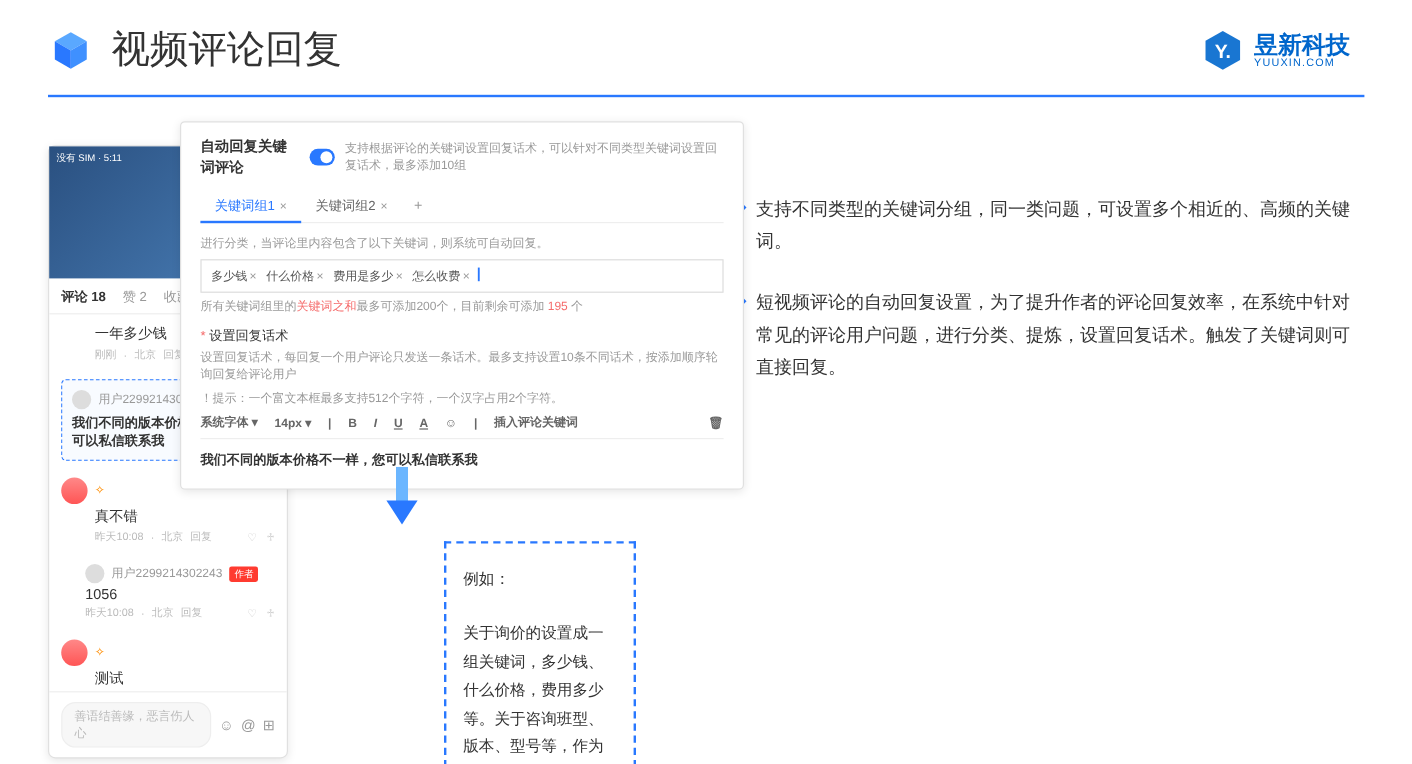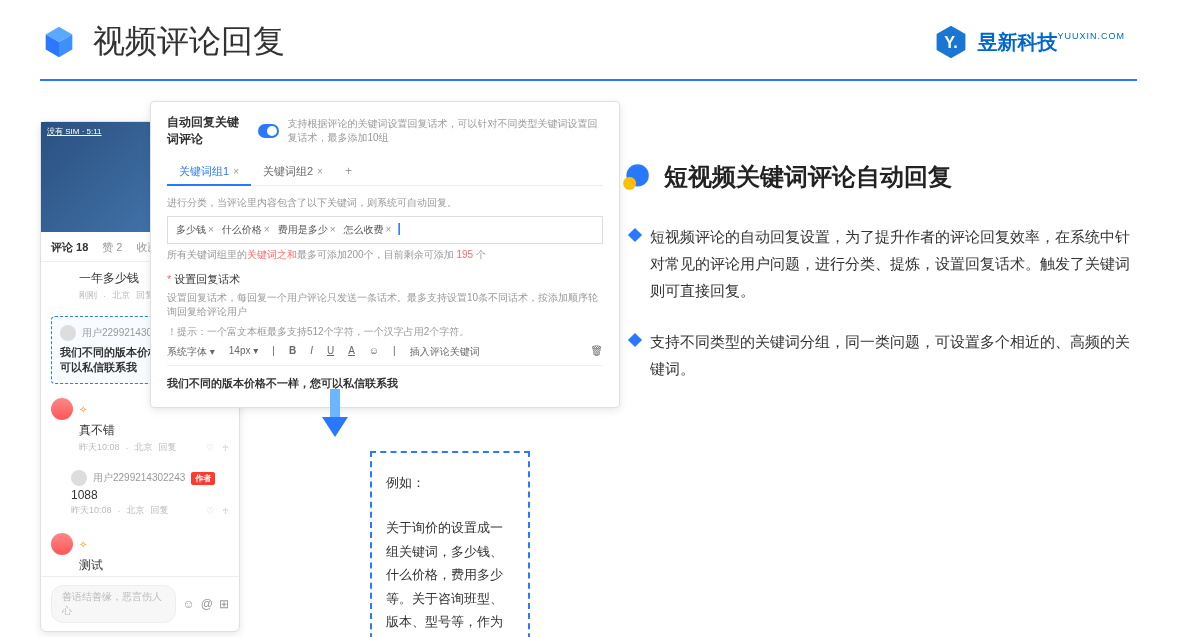--- a/index.html
+++ b/index.html
@@ -31,42 +31,41 @@
   font-weight: 500;
   color: #333;
 }
 .logo-wrap {
   display: flex;
   align-items: center;
   gap: 8px;
 }
 .logo-text {
   display: flex;
-  flex-direction: row;
+  flex-direction: column;
   line-height: 1;
 }
 .logo-cn {
   font-size: 20px;
   font-weight: 600;
   color: #0066cc;
 }
 .logo-en {
   font-size: 9px;
   color: #0066cc;
   letter-spacing: 1px;
 }
 .blue-line {
   height: 2px;
   background: #2978ff;
   margin: 5px 40px 20px 40px;
 }
 .main {
   display: flex;
   padding: 0 40px;
-  gap: 20px;
 }
 .left {
   position: relative;
   width: 560px;
   height: 530px;
 }
 .config-panel {
   position: absolute;
   left: 110px;
   top: 0;
@@ -182,27 +181,28 @@
 .kw-note {
   font-size: 10px;
   color: #999;
   margin-bottom: 10px;
 }
 .kw-note .red {
   color: #f56c6c;
 }
 .toolbar-row {
   display: flex;
-  align-items: flex-start;
+  align-items: flex-end;
   gap: 14px;
   font-size: 10px;
   color: #666;
   border-bottom: 1px solid #eee;
   padding-bottom: 6px;
   margin-bottom: 6px;
+  font-weight: bold;
 }
 .toolbar-row .spacer {
   flex: 1;
 }
 .editor-text {
   font-size: 11px;
   font-weight: 600;
   color: #333;
   padding: 4px 0;
 }
@@ -222,21 +222,20 @@
   height: 110px;
   background: linear-gradient(135deg, #2a5080, #4a7fb8);
   position: relative;
 }
 .status-bar {
   position: absolute;
   top: 4px;
   left: 6px;
   font-size: 8px;
   color: #fff;
-  text-decoration: underline;
 }
 .comment-tabs {
   display: flex;
   gap: 14px;
   padding: 8px 10px 6px;
   border-bottom: 1px solid #eee;
   font-size: 11px;
   color: #999;
 }
 .comment-tabs .ct-active {
@@ -265,21 +264,20 @@
 .ci-name {
   font-size: 10px;
   color: #999;
 }
 .author-badge {
   background: #ff3b30;
   color: #fff;
   font-size: 8px;
   padding: 1px 4px;
   border-radius: 2px;
-  font-weight: bold;
 }
 .ci-text {
   font-size: 12px;
   color: #333;
   font-weight: 500;
   padding-left: 28px;
 }
 .ci-meta {
   font-size: 9px;
   color: #bbb;
@@ -510,21 +508,21 @@
               <span>♱</span>
             </span>
         </div>
       </div>
       <div class="comment-item" style="padding-left:30px">
         <div class="ci-head">
           <div class="avatar" style="width:16px;height:16px"></div>
           <span class="ci-name">用户2299214302243</span>
           <span class="author-badge">作者</span>
         </div>
-        <div class="ci-text" style="padding-left:0">1088</div>
+        <div class="ci-text" style="padding-left:0">1056</div>
         <div class="ci-meta" style="padding-left:0">
           <span>昨天10:08</span>·
           <span>北京</span>
           <span>回复</span>
           <span class="icons">
               <span>♡</span>
               <span>♱</span>
             </span>
         </div>
       </div>
@@ -550,29 +548,22 @@
       <polygon points="2,28 28,28 15,48" fill="#2978ff"></polygon>
     </svg>
 
     <div class="example-box">
       <div class="example-title">例如：</div>
       <div>关于询价的设置成一组关键词，多少钱、什么价格，费用多少等。关于咨询班型、版本、型号等，作为另外一组关键词设置。</div>
     </div>
   </div>
 
   <div class="right">
-    <div class="right-heading">
-      <svg class="dot-icon" viewBox="0 0 40 40">
-        <circle cx="22" cy="18" r="14" fill="#2978ff"></circle>
-        <circle cx="12" cy="28" r="8" fill="#ffc107"></circle>
-      </svg>
-      <div class="right-title">短视频关键词评论自动回复</div>
+    <div class="bullet">
+      <div class="diamond"></div>
+      <div class="bullet-text">支持不同类型的关键词分组，同一类问题，可设置多个相近的、高频的关键词。</div>
     </div>
     <div class="bullet">
       <div class="diamond"></div>
       <div class="bullet-text">短视频评论的自动回复设置，为了提升作者的评论回复效率，在系统中针对常见的评论用户问题，进行分类、提炼，设置回复话术。触发了关键词则可直接回复。</div>
     </div>
-    <div class="bullet">
-      <div class="diamond"></div>
-      <div class="bullet-text">支持不同类型的关键词分组，同一类问题，可设置多个相近的、高频的关键词。</div>
-    </div>
   </div>
 </div>
 
 </body></html>

